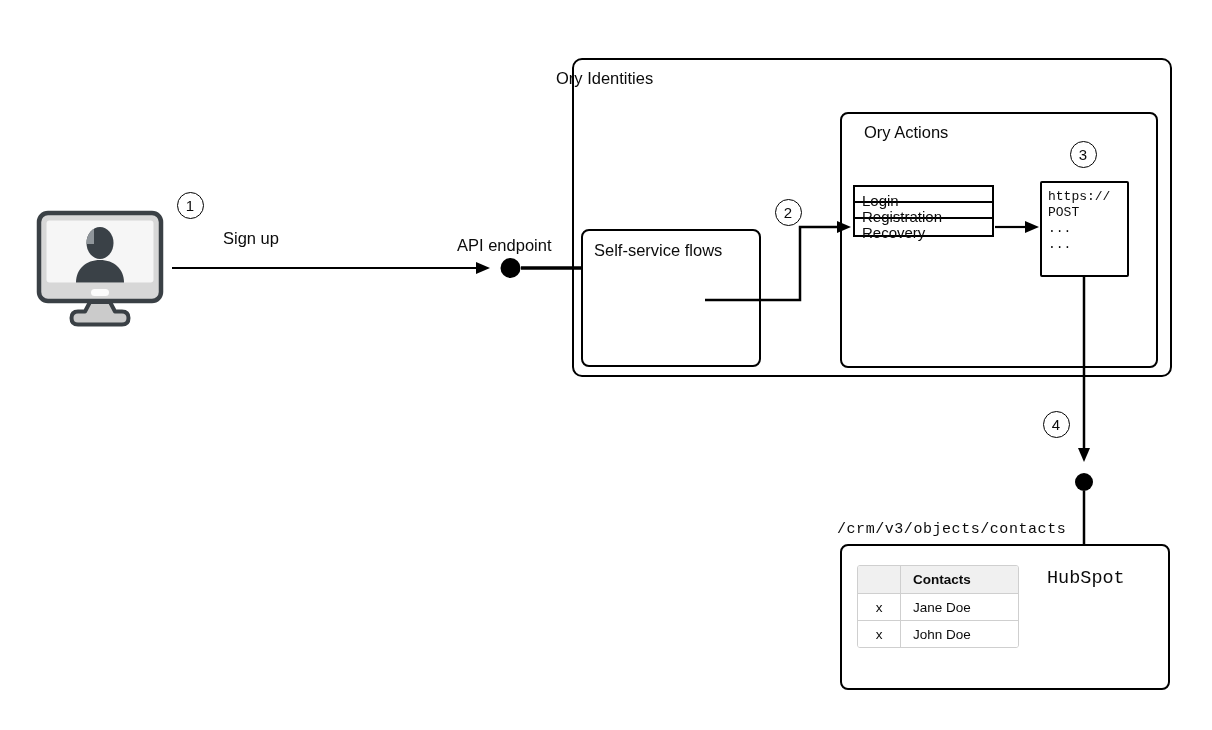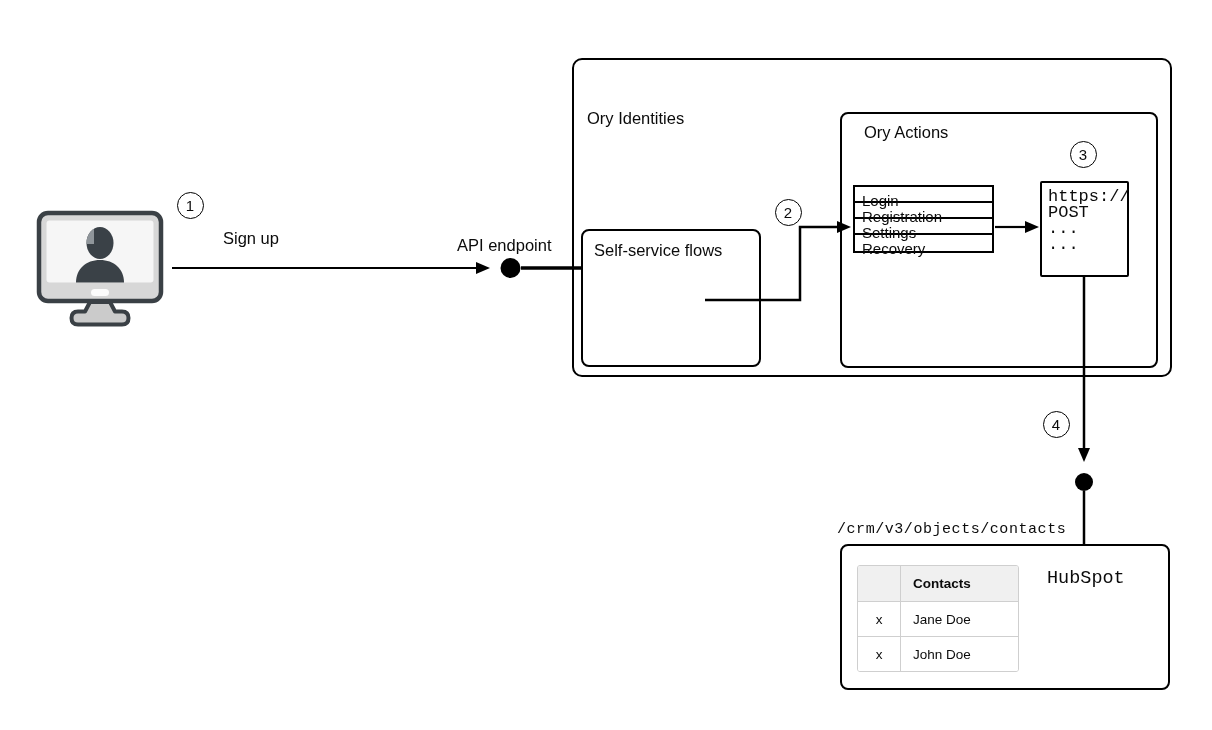--- a/index.html
+++ b/index.html
@@ -21,29 +21,29 @@
   .lbl { position:absolute; font-size:16.5px; white-space:nowrap; z-index:4; }
   .mono { font-family:"Liberation Mono", monospace; }
 
   .flow-table { position:absolute; left:853px; top:185px; width:141px; border:2px solid #000; background:#fff; z-index:3; }
   .flow-row { height:16px; line-height:27px; padding-left:7px; font-size:15px; border-bottom:2px solid #000; background:#fff; }
   .flow-row:last-child { border-bottom:none; }
 
   .code-box {
     position:absolute; left:1040px; top:181px; width:89px; height:96px;
     border:2.5px solid #000; border-radius:2px; background:#fff;
-    padding:6px 0 0 6px; font-size:17px; line-height:16px; z-index:3;
+    padding:6px 0 0 6px; font-size:13px; line-height:16px; z-index:3;
   }
 
   .contacts-table {
     position:absolute; left:857px; top:565px; display:grid; grid-template-columns:43px 117px;
     border:1px solid #cfcfcf; border-radius:3px; overflow:hidden; background:#fff;
     font-size:13.5px; z-index:3;
   }
-  .ct-cell { height:35px; display:flex; align-items:center; border-top:1px solid #cfcfcf; background:#fff; }
+  .ct-cell { height:27px; display:flex; align-items:center; border-top:1px solid #cfcfcf; background:#fff; }
   .ct-col1 { justify-content:center; border-right:1px solid #cfcfcf; }
   .ct-col2 { padding-left:12px; }
   .ct-head { background:#f0f0f0; font-weight:bold; border-top:none; }
 
   .hubspot-title { position:absolute; left:1047px; top:568px; font-size:18.5px; z-index:4;font-family:Liberation Mono, monospace; }
   .crm-path { position:absolute; left:837px; top:503px; width:231px; font-size:15px; letter-spacing:0.55px; z-index:4;margin-top:18px; }
 
   .monitor-icon { position:absolute; left:36px; top:210px; z-index:3; }
 </style>
 </head>
@@ -76,32 +76,31 @@
     <span>3</span>
   </div>
   <div class="badge" style="left:1042.5px; top:410.5px;">
     <span>4</span>
   </div>
 
   <div class="lbl" style="left:223px; top:229px;">Sign up</div>
   <div class="lbl" style="left:457px; top:236px;">API endpoint</div>
 
   <div class="box r10" style="left:572px; top:58px; width:600px; height:319px;"></div>
-  <div class="lbl" style="left:587px; top:69px;margin-top:40px;">Ory Identities</div>
+  <div class="lbl" style="left:556px; top:69px;">Ory Identities</div>
 
   <div class="box r8" style="left:581px; top:229px; width:180px; height:138px;"></div>
   <div class="lbl" style="left:594px; top:241px;text-align:right;">Self-service flows</div>
 
   <div class="box r8" style="left:840px; top:112px; width:318px; height:256px;"></div>
   <div class="lbl" style="left:864px; top:123px;">Ory Actions</div>
 
   <div class="flow-table">
     <div class="flow-row">Login</div>
     <div class="flow-row">Registration</div>
-    <div class="flow-row">Settings</div>
     <div class="flow-row">Recovery</div>
   </div>
 
   <div class="code-box mono">
     <div>https://</div>
     <div>POST</div>
     <div>...</div>
     <div>...</div>
   </div>
 

